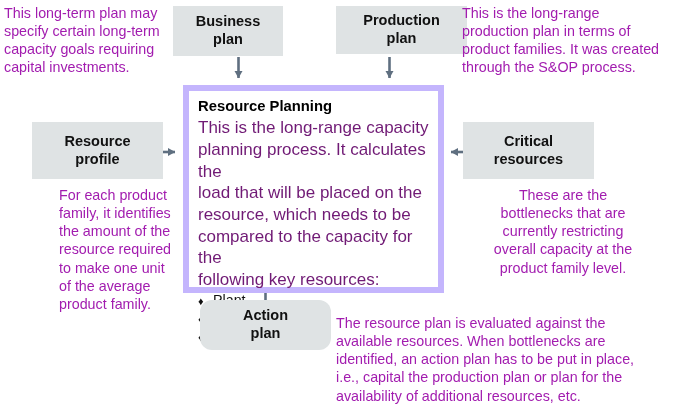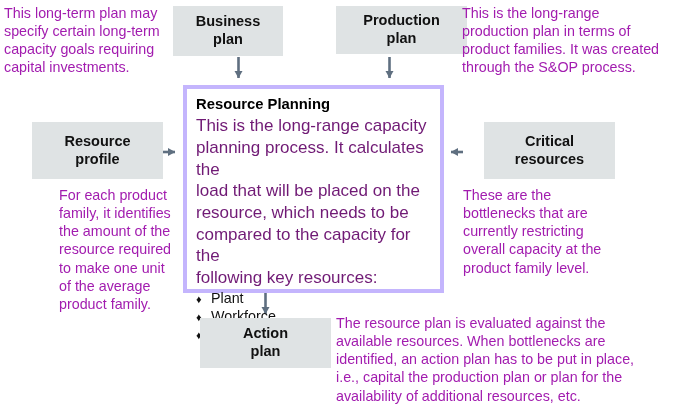--- a/index.html
+++ b/index.html
@@ -38,21 +38,21 @@
   
   .note {
     font-size: 14.3px;
     line-height: 1.27;
     color: #a21caf;
     white-space: pre-line;
   }
 
   
   .mainbox {
-    border: 4px solid #c4b5fd;
+    border: 6px solid #c4b5fd;
     background: #ffffff;
     box-sizing: border-box;
   }
   .mainbox-inner {
     padding: 6px 9px 4px 9px;
   }
   .mainbox-title {
     font-weight: bold;
     font-size: 14.8px;
     line-height: 1.3;
@@ -174,32 +174,32 @@
           <span>Workforce</span>
         </li>
         <li>
           <span class="bullet-mark">♦</span>
           <span>Equipment</span>
         </li>
       </ul>
     </div>
   </div>
 
-  <div class="abs gbox" style="left:484px; top:122px; width:131px; height:57px;">
+  <div class="abs gbox" style="left:463px; top:122px; width:131px; height:57px;">
     <span style="white-space:pre-line;">Critical
 resources</span>
   </div>
 
-  <div class="abs note" style="left:463px; top:186px; width:200px;">These are the
+  <div class="abs note" style="left:463px; top:186px; width:200px;text-align:center;">These are the
 bottlenecks that are
 currently restricting
 overall capacity at the
 product family level.</div>
 
-  <div class="abs gbox" style="left:200px; top:318px; width:131px; height:50px;">
+  <div class="abs gbox" style="left:200px; top:300px; width:131px; height:50px;border-radius:12px;">
     <span style="white-space:pre-line;">Action
 plan</span>
   </div>
 
   <div class="abs note" style="left:336px; top:314px; width:338px;">The resource plan is evaluated against the
 available resources. When bottlenecks are
 identified, an action plan has to be put in place,
 i.e., capital the production plan or plan for the
 availability of additional resources, etc.</div>
 

